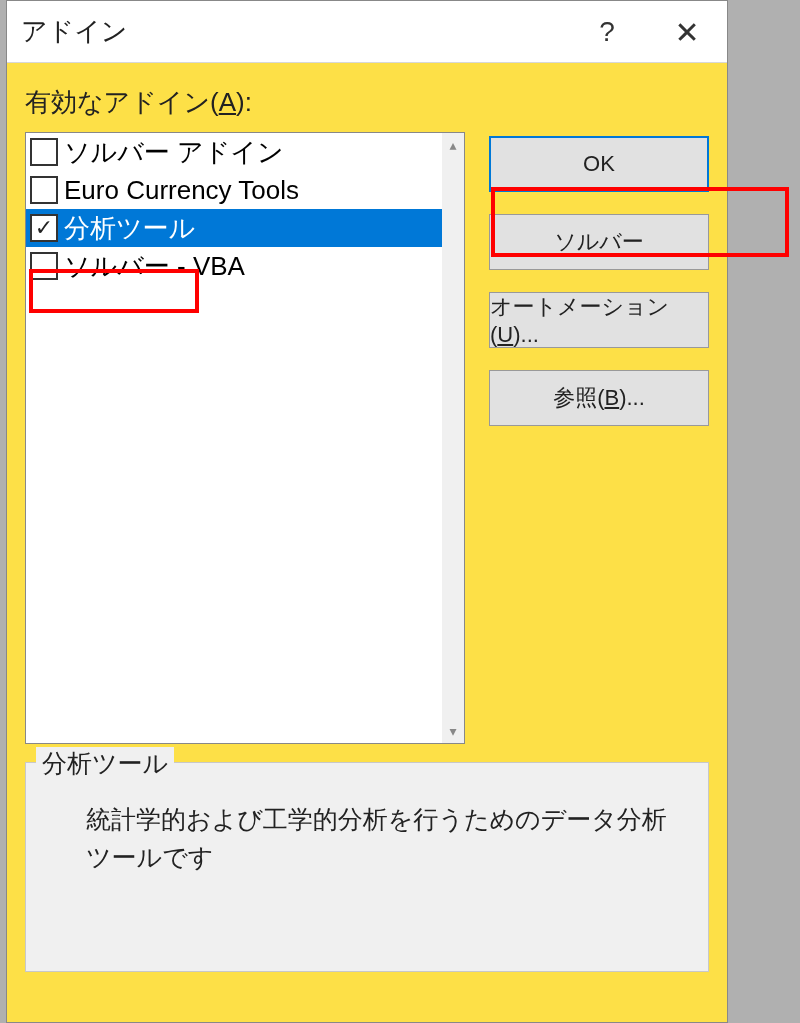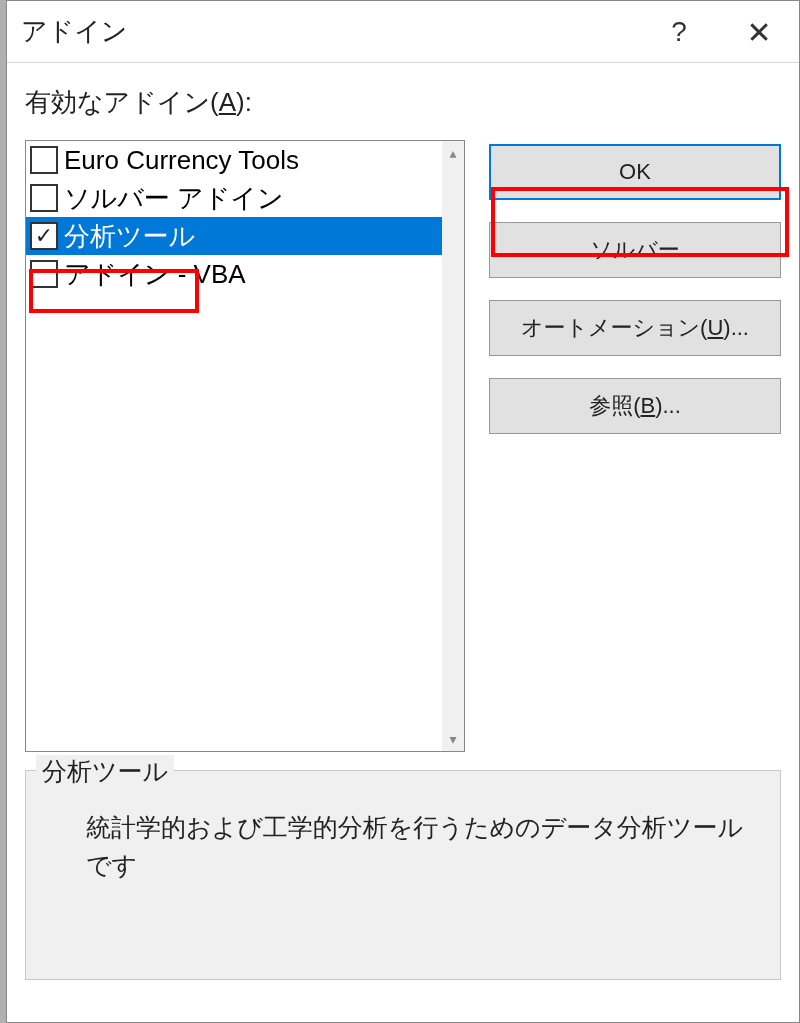--- a/index.html
+++ b/index.html
@@ -8,23 +8,23 @@
     font-family: "Yu Gothic UI", "Meiryo", "MS UI Gothic", sans-serif;
     background: #b0b0b0;
     width: 800px;
     height: 1023px;
     overflow: hidden;
   }
   .dialog {
     position: absolute;
     left: 6px;
     top: 0;
-    width: 794px;
+    width: 722px;
     height: 1023px;
-    background: #ffffff;
+    background: #fde047;
     border: 1px solid #888;
   }
   .titlebar {
     height: 62px;
     display: flex;
     align-items: center;
     padding-left: 14px;
     font-size: 26px;
     color: #222;
     background: #fff;
@@ -48,21 +48,21 @@
     color: #333;
   }
   .titlebar-btn.close { font-size: 30px; }
   .body {
     padding: 22px 18px 0 18px;
     position: relative;
   }
   .list-label {
     font-size: 26px;
     color: #222;
-    margin-bottom: 20px;
+    margin-bottom: 12px;
   }
   .list-label .uline { text-decoration: underline; }
   .content-row {
     display: flex;
     gap: 24px;
   }
   .listbox-wrap {
     width: 440px;
     height: 612px;
     border: 1px solid #888;
@@ -204,33 +204,33 @@
     <div class="list-label">
       <span>有効なアドイン(</span><span class="uline">A</span><span>):</span>
     </div>
 
     <div class="content-row">
 
       <div class="listbox-wrap">
         <div class="listbox" id="listbox">
             <div class="list-item">
               <div class="checkbox"></div>
-              <span class="item-label">Euro Currency Tools</span>
+              <span class="item-label">ソルバー アドイン</span>
             </div>
             <div class="list-item">
               <div class="checkbox"></div>
-              <span class="item-label">ソルバー アドイン</span>
+              <span class="item-label">Euro Currency Tools</span>
             </div>
             <div class="list-item selected">
               <div class="checkbox checked"></div>
               <span class="item-label">分析ツール</span>
             </div>
             <div class="list-item">
               <div class="checkbox"></div>
-              <span class="item-label">アドイン - VBA</span>
+              <span class="item-label">ソルバー - VBA</span>
             </div>
           </div>
         <div class="scrollbar">
           <span class="scroll-arrow">▴</span>
           <span class="scroll-arrow">▾</span>
         </div>
       </div>
 
       <div class="button-col">
         <div class="btn primary">

